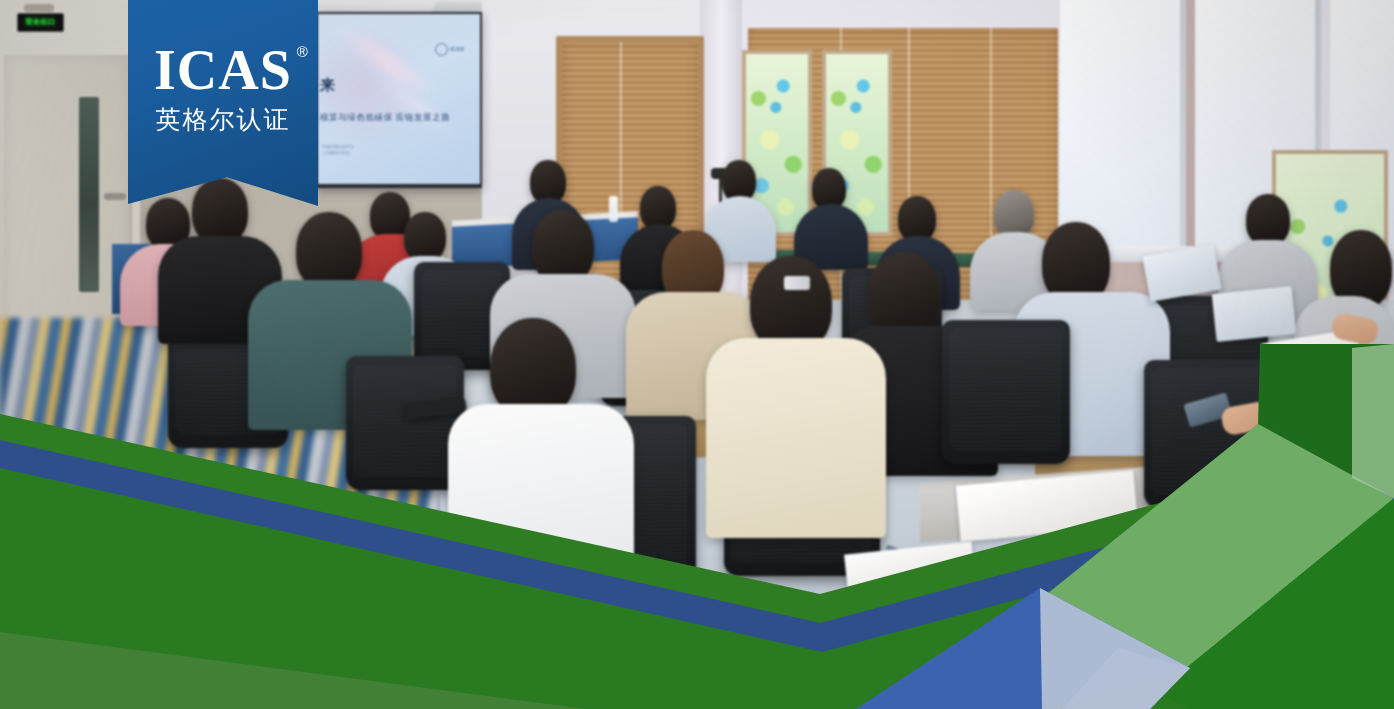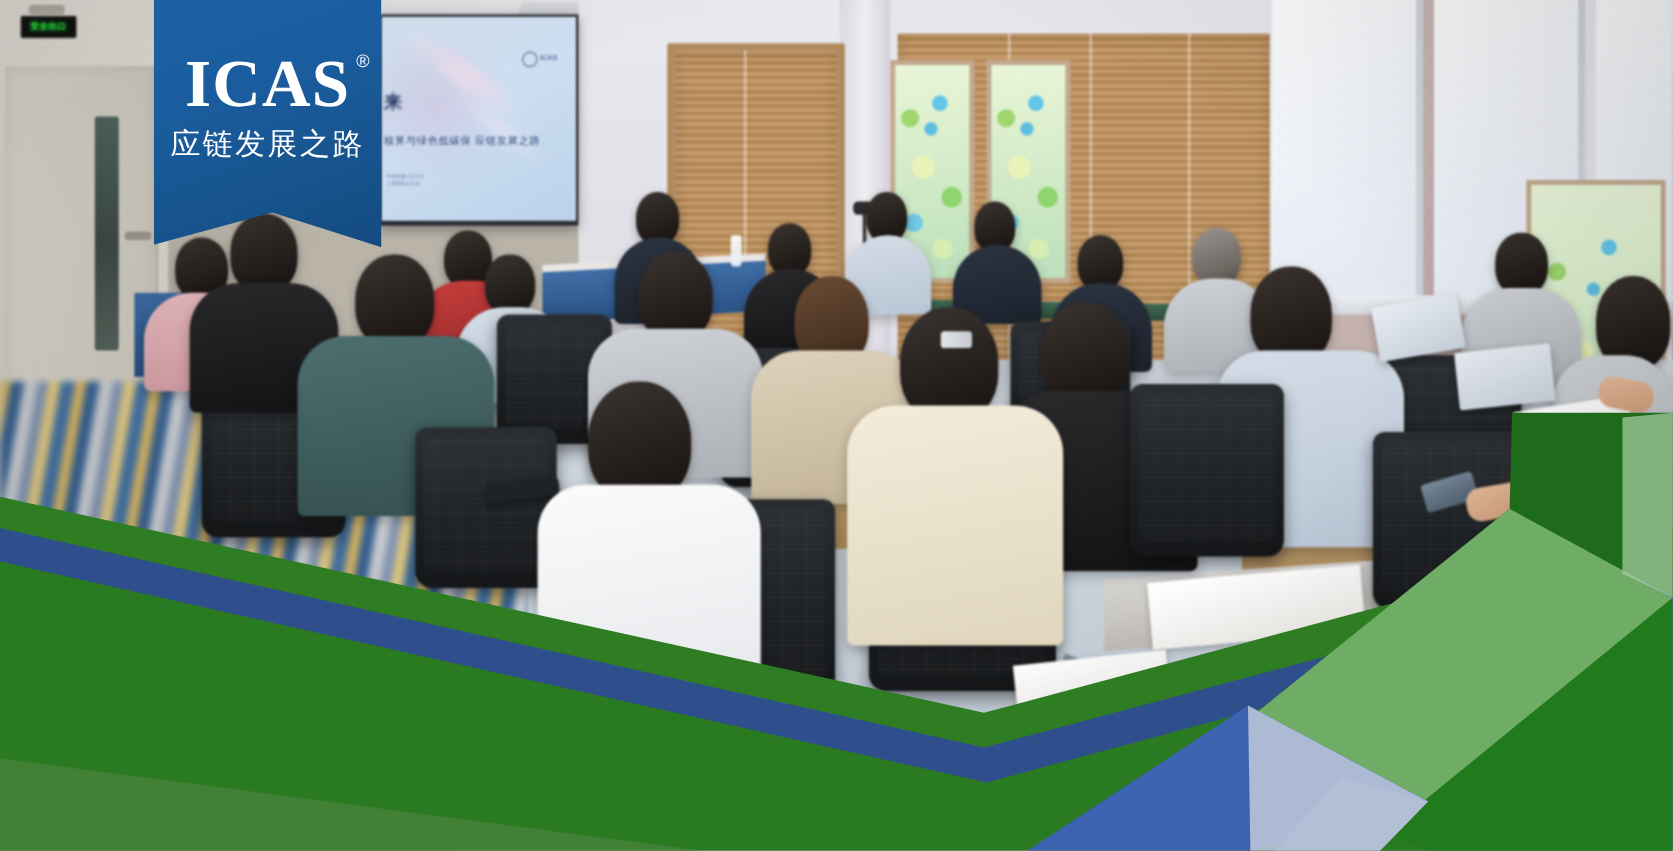--- a/index.html
+++ b/index.html
@@ -565,16 +565,16 @@
 
       <polygon fill="#b3bfd6" opacity="0.88" points="1118,648 1190,668 1150,709 1062,709"></polygon>
 
     </svg>
   </div>
 
   <div class="logo-badge">
     <div class="logo-main">
       <span>ICAS</span><span class="logo-reg">®</span>
     </div>
-    <div class="logo-cn">应链发展之路</div>
+    <div class="logo-cn">英格尔认证</div>
   </div>
 
 </div>
 
 </body></html>

